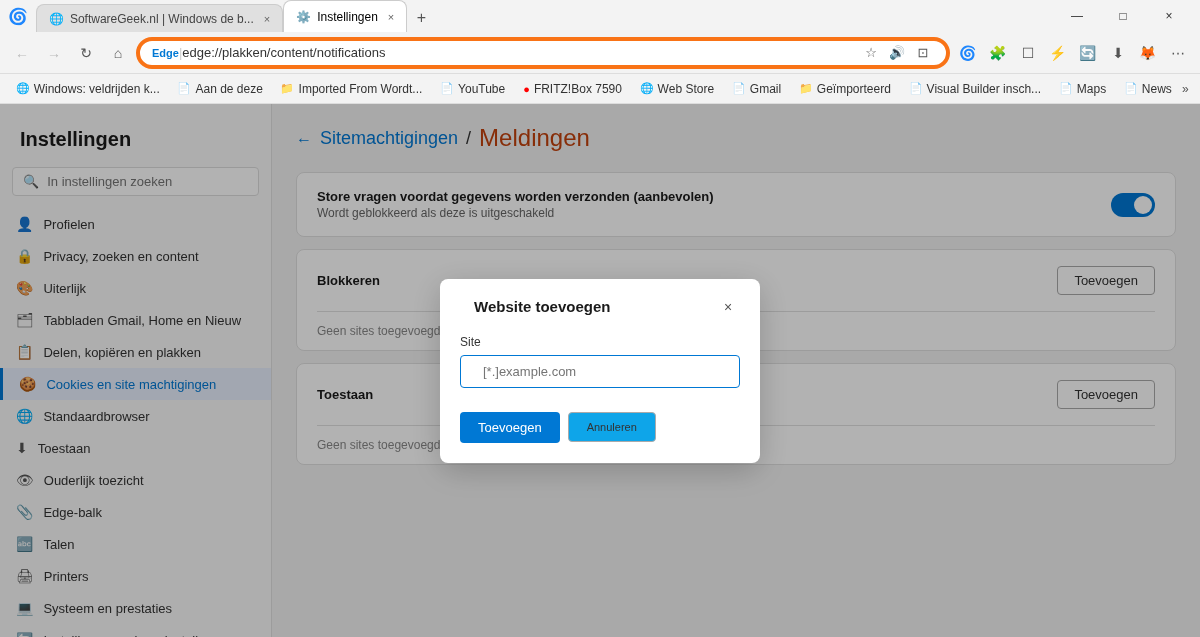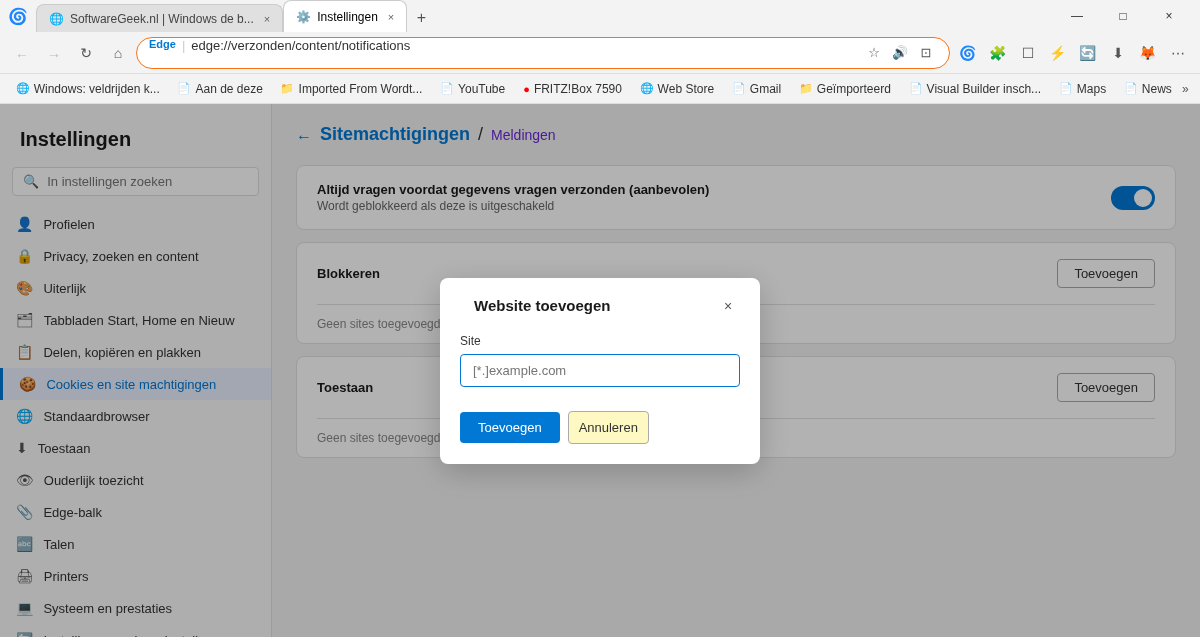--- a/index.html
+++ b/index.html
@@ -46,23 +46,23 @@
       background: #f3f3f3; padding: 0 8px; gap: 4px;
       border-bottom: 1px solid #ddd;
     }
     .nav-btn {
       width: 28px; height: 28px; display: flex; align-items: center;
       justify-content: center; border-radius: 4px; cursor: pointer;
       font-size: 14px; color: #555;
     }
     .nav-btn.disabled { color: #bbb; cursor: default; }
     .address-input-wrap {
-      flex: 1; display: flex; 
-      background: #fff; border: 1px solid #f97316; border-radius: 20px;
-      height: 32px; padding: 0 12px; gap: 6px;
+      flex: 1; display: flex; align-items: center;
+      background: #fff; border: 4px solid #f97316; border-radius: 20px;
+      height: 32px; padding: 0 12px; 
     }
     .address-text { font-size: 13px; color: #333; flex: 1; }
     .address-icons { display: flex; align-items: center; gap: 4px; }
     .addr-icon { 
       width: 22px; height: 22px; display: flex; align-items: center; 
       justify-content: center; border-radius: 4px; cursor: pointer;
       font-size: 13px; color: #555;
     }
     .toolbar-icons { display: flex; align-items: center; gap: 2px; }
     .toolbar-icon {
@@ -131,23 +131,23 @@
     .content-area {
       flex: 1; background: #f3f3f3; overflow-y: auto; padding: 20px 24px;
     }
     .breadcrumb {
       display: flex; align-items: center; gap: 8px;
       margin-bottom: 20px;
     }
     .breadcrumb-back {
       color: #0078d4; cursor: pointer; font-size: 16px;
     }
-    .breadcrumb-link { color: #0078d4; cursor: pointer; font-size: 18px; font-weight: 700; }
+    .breadcrumb-link { color: #0078d4; cursor: pointer; font-size: 18px; font-weight: 400; }
     .breadcrumb-sep { color: #333; font-size: 18px; font-weight: 400; }
-    .breadcrumb-current { color: #6d28d9; font-size: 14px; font-weight: 400; }
+    .breadcrumb-current { color: #c2410c; font-size: 24px; font-weight: 400; }
 
     
     .settings-section {
       background: #fff; border-radius: 8px; margin-bottom: 12px;
       border: 1px solid #e0e0e0;
     }
     .section-header {
       display: flex; align-items: center; justify-content: space-between;
       padding: 16px 20px;
     }
@@ -187,34 +187,34 @@
     }
     .dialog-title { font-size: 15px; font-weight: 600; color: #1a1a1a; }
     .dialog-close {
       width: 24px; height: 24px; display: flex; align-items: center;
       justify-content: center; cursor: pointer; font-size: 14px; color: #555;
       border-radius: 4px;
     }
     .dialog-body { padding: 8px 20px 16px 20px; }
     .dialog-label { font-size: 12px; color: #333; margin-bottom: 6px; }
     .dialog-input {
-      width: 100%; padding: 8px 12px; border: 1.5px solid #0078d4;
+      width: 100%; padding: 8px 22px; border: 1.5px solid #0078d4;
       border-radius: 4px; font-size: 13px; color: #555; outline: none;
     }
     .dialog-footer {
       display: flex; align-items: center; gap: 8px;
       padding: 8px 20px 20px 20px;
     }
     .btn-primary {
       padding: 8px 18px; background: #0078d4; color: #fff;
       border: none; border-radius: 4px; cursor: pointer; font-size: 13px;
     }
     .btn-secondary {
-      padding: 8px 10px; background: #fef9c3; color: #333;
-      border: 1px solid #aaa; border-radius: 4px; cursor: pointer; font-size: 13px;
+      padding: 8px 18px; background: #0ea5e9; color: #333;
+      border: 1px solid #aaa; border-radius: 4px; cursor: pointer; font-size: 11px;
     }
   </style>
 </head>
 <body>
 
 <div class="browser-chrome">
 
   <div class="title-bar">
     <div class="title-bar-left">
       <span style="font-size:16px;">🌀</span>
@@ -248,21 +248,21 @@
     </div>
     <div class="nav-btn">
       <span>↻</span>
     </div>
     <div class="nav-btn">
       <span>⌂</span>
     </div>
     <div class="address-input-wrap">
       <span style="font-size:11px;color:#0078d4;font-weight:600;">Edge</span>
       <span style="color:#ccc;">|</span>
-      <span class="address-text">edge://verzonden/content/notifications</span>
+      <span class="address-text">edge://plakken/content/notifications</span>
       <div class="address-icons">
         <div class="addr-icon">☆</div>
         <div class="addr-icon">🔊</div>
         <div class="addr-icon">⊡</div>
       </div>
     </div>
     <div class="toolbar-icons">
       <div class="toolbar-icon">🌀</div>
       <div class="toolbar-icon">🧩</div>
       <div class="toolbar-icon">☐</div>
@@ -343,21 +343,21 @@
     <div class="sidebar-item">
       <span class="item-icon">🔒</span>
       <span>Privacy, zoeken en content</span>
     </div>
     <div class="sidebar-item">
       <span class="item-icon">🎨</span>
       <span>Uiterlijk</span>
     </div>
     <div class="sidebar-item">
       <span class="item-icon">🗂</span>
-      <span>Tabbladen Start, Home en Nieuw</span>
+      <span>Tabbladen Gmail, Home en Nieuw</span>
     </div>
     <div class="sidebar-item">
       <span class="item-icon">📋</span>
       <span>Delen, kopiëren en plakken</span>
     </div>
     <div class="sidebar-item active">
       <span class="item-icon">🍪</span>
       <span>Cookies en site machtigingen</span>
     </div>
     <div class="sidebar-item">
@@ -399,21 +399,21 @@
     <div class="breadcrumb">
       <span class="breadcrumb-back">←</span>
       <span class="breadcrumb-link">Sitemachtigingen</span>
       <span class="breadcrumb-sep">/</span>
       <span class="breadcrumb-current">Meldingen</span>
     </div>
 
     <div class="settings-section">
       <div class="section-header">
         <div>
-          <div class="section-title">Altijd vragen voordat gegevens vragen verzonden (aanbevolen)</div>
+          <div class="section-title">Store vragen voordat gegevens worden verzonden (aanbevolen)</div>
           <div class="section-subtitle">Wordt geblokkeerd als deze is uitgeschakeld</div>
         </div>
         <div class="toggle-wrap">
           <div class="toggle">
             <div class="toggle-knob"></div>
           </div>
         </div>
       </div>
     </div>
 

